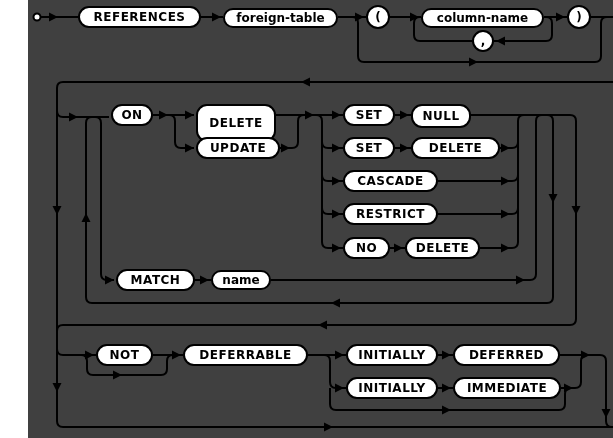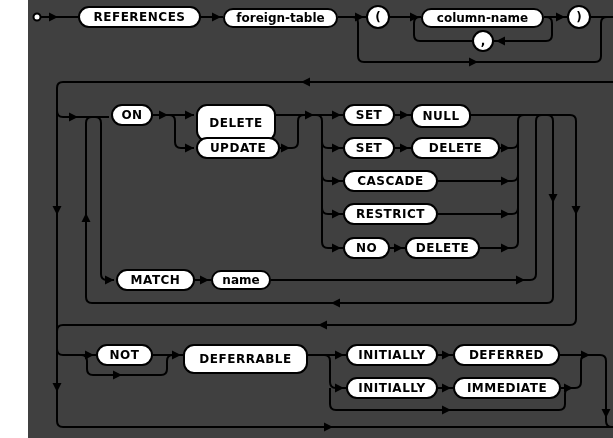--- a/index.html
+++ b/index.html
@@ -130,19 +130,19 @@
       <div class="node keyword" style="left: 383px; top: 104px; width: 60px; height: 24px;">NULL</div>
       <div class="node keyword" style="left: 315px; top: 137px; width: 52px; height: 22px;">SET</div>
       <div class="node keyword" style="left: 383px; top: 137px; width: 89px; height: 22px;">DELETE</div>
       <div class="node keyword" style="left: 315px; top: 170px; width: 95px; height: 22px;">CASCADE</div>
       <div class="node keyword" style="left: 315px; top: 203px; width: 95px; height: 22px;">RESTRICT</div>
       <div class="node keyword" style="left: 315px; top: 237px; width: 47px; height: 22px;">NO</div>
       <div class="node keyword" style="left: 377px; top: 237px; width: 75px; height: 22px;">DELETE</div>
       <div class="node keyword" style="left: 88px; top: 269px; width: 79px; height: 22px;">MATCH</div>
       <div class="node identifier" style="left: 183px; top: 270px; width: 60px; height: 20px; text-align: right;">name</div>
       <div class="node keyword" style="left: 68px; top: 344px; width: 57px; height: 22px;">NOT</div>
-      <div class="node keyword" style="left: 155px; top: 344px; width: 125px; height: 30px;">DEFERRABLE</div>
+      <div class="node keyword" style="left: 155px; top: 344px; width: 125px; height: 22px;">DEFERRABLE</div>
       <div class="node keyword" style="left: 318px; top: 344px; width: 92px; height: 22px;">INITIALLY</div>
       <div class="node keyword" style="left: 425px; top: 344px; width: 107px; height: 22px;">DEFERRED</div>
       <div class="node keyword" style="left: 318px; top: 377px; width: 92px; height: 22px;">INITIALLY</div>
       <div class="node keyword" style="left: 425px; top: 377px; width: 108px; height: 22px;">IMMEDIATE</div>
     </div>
 </div>
 
 </body></html>

